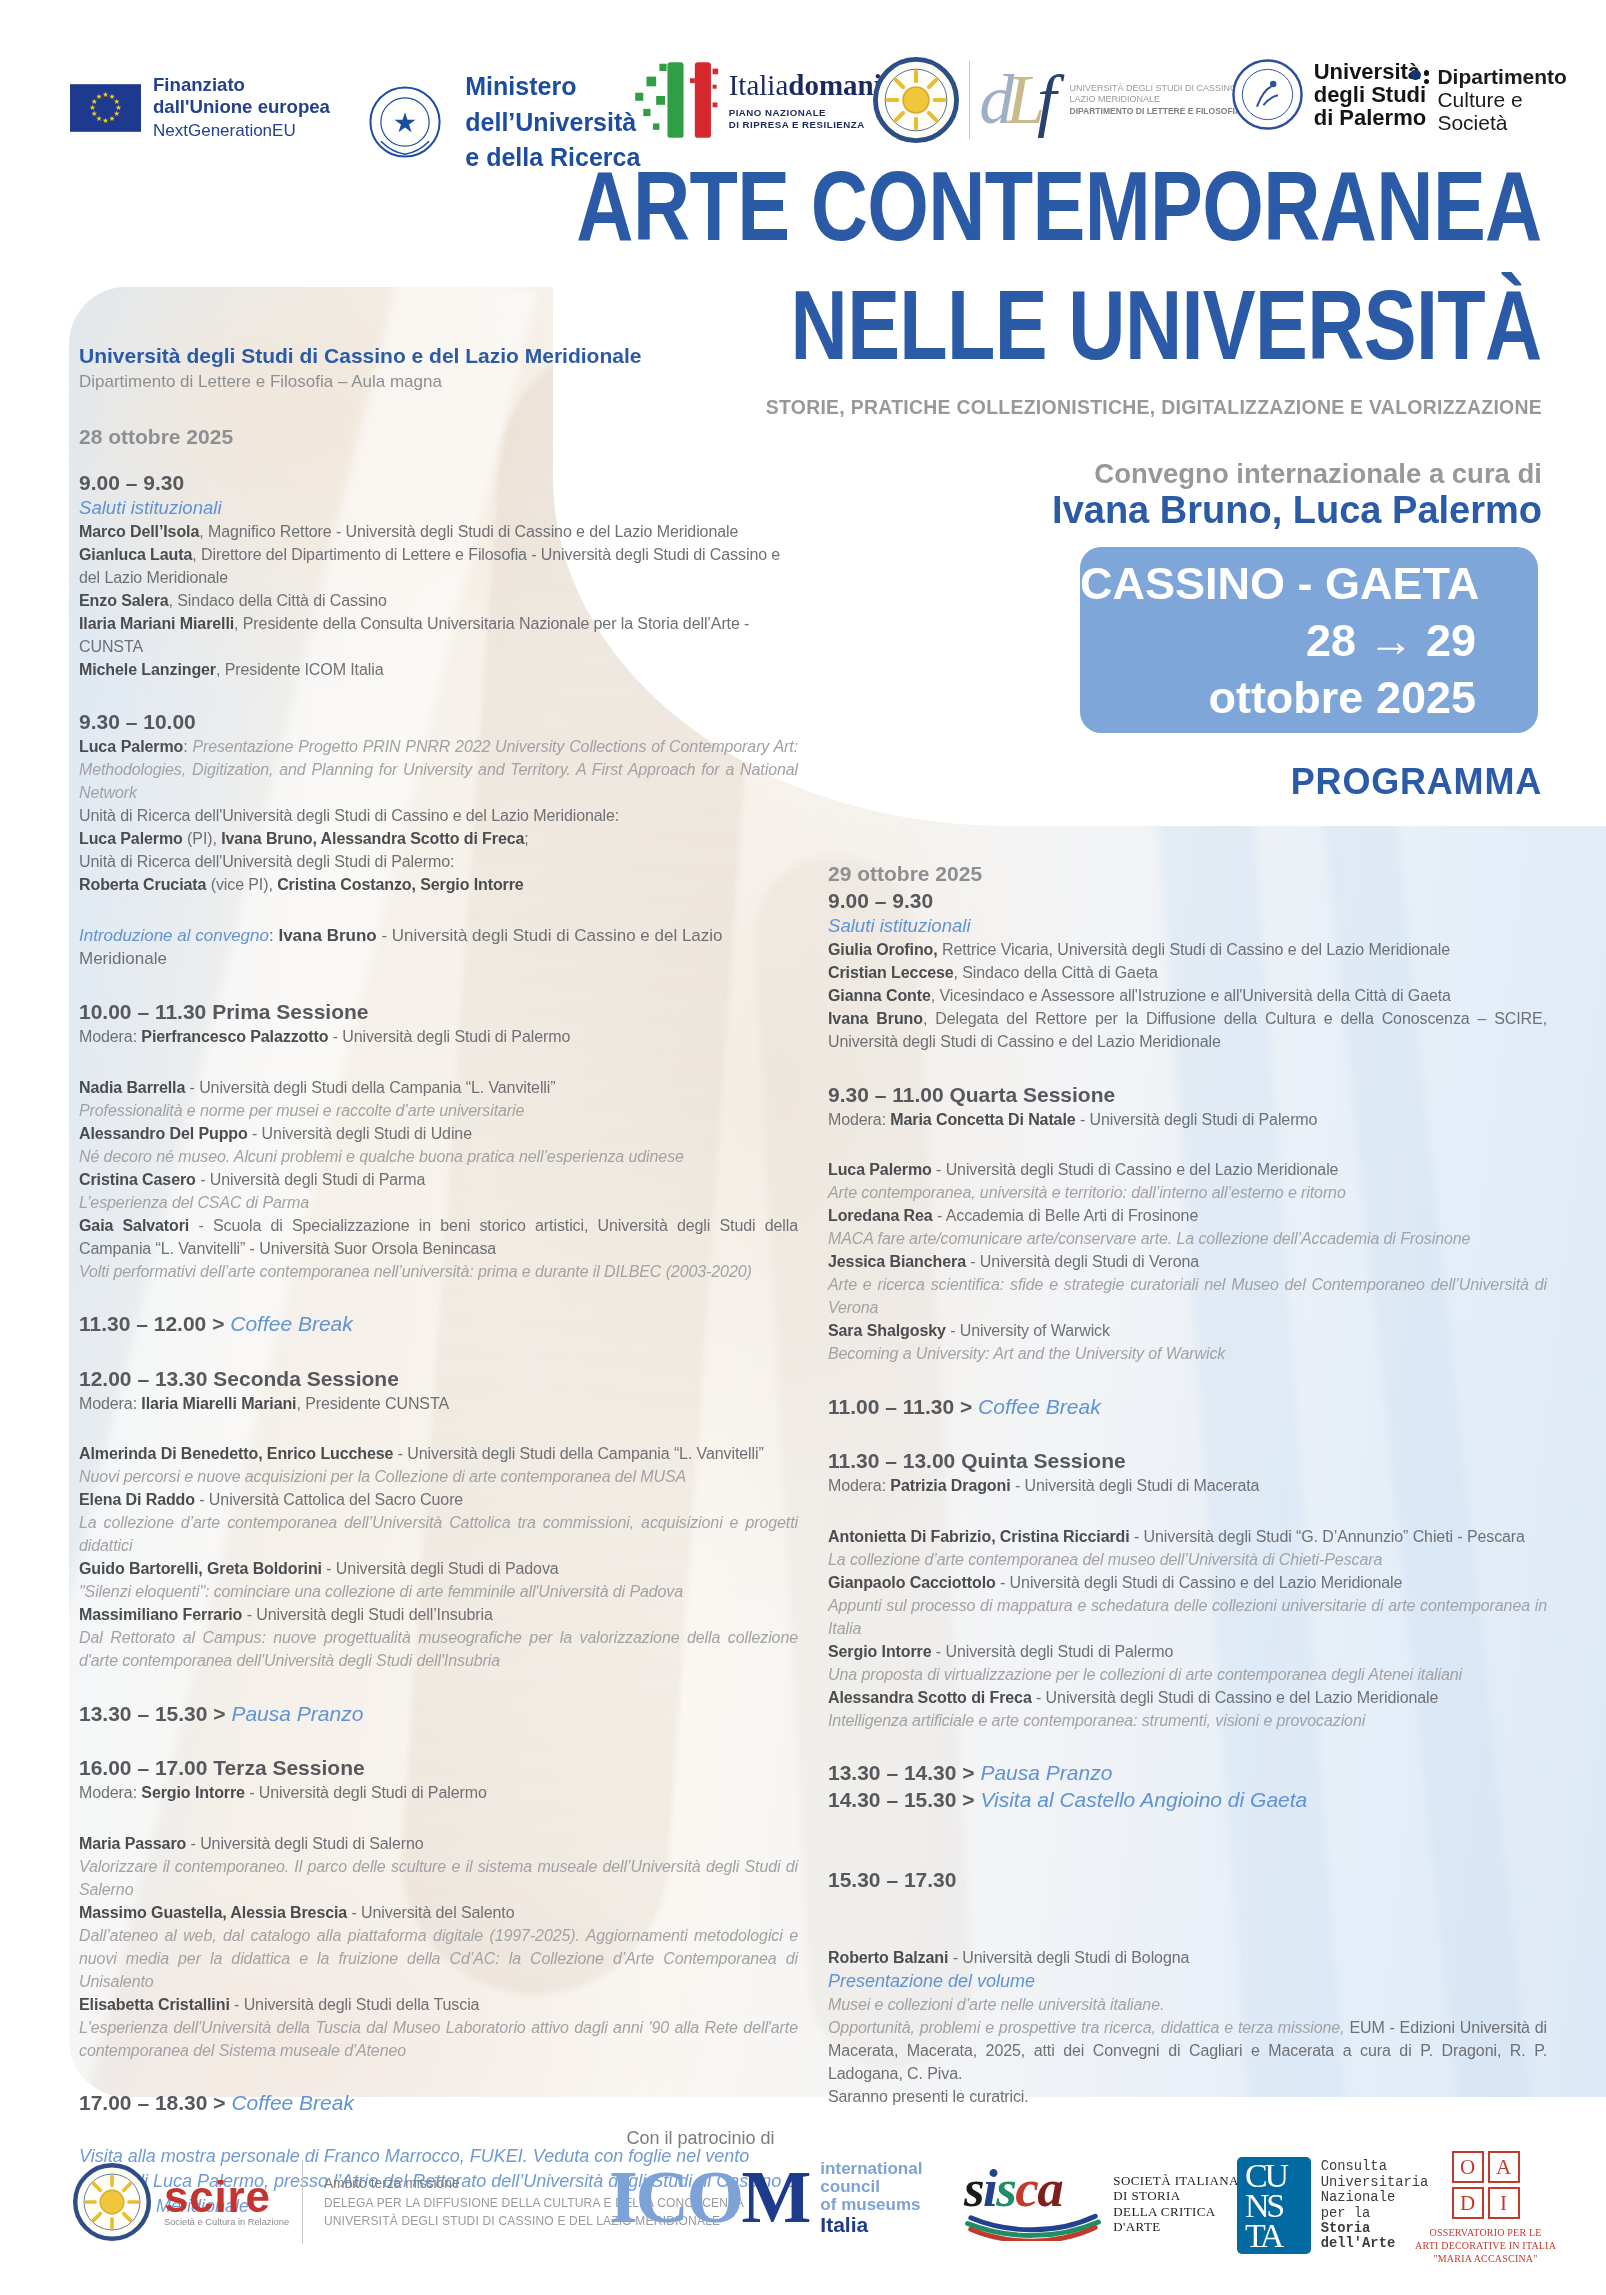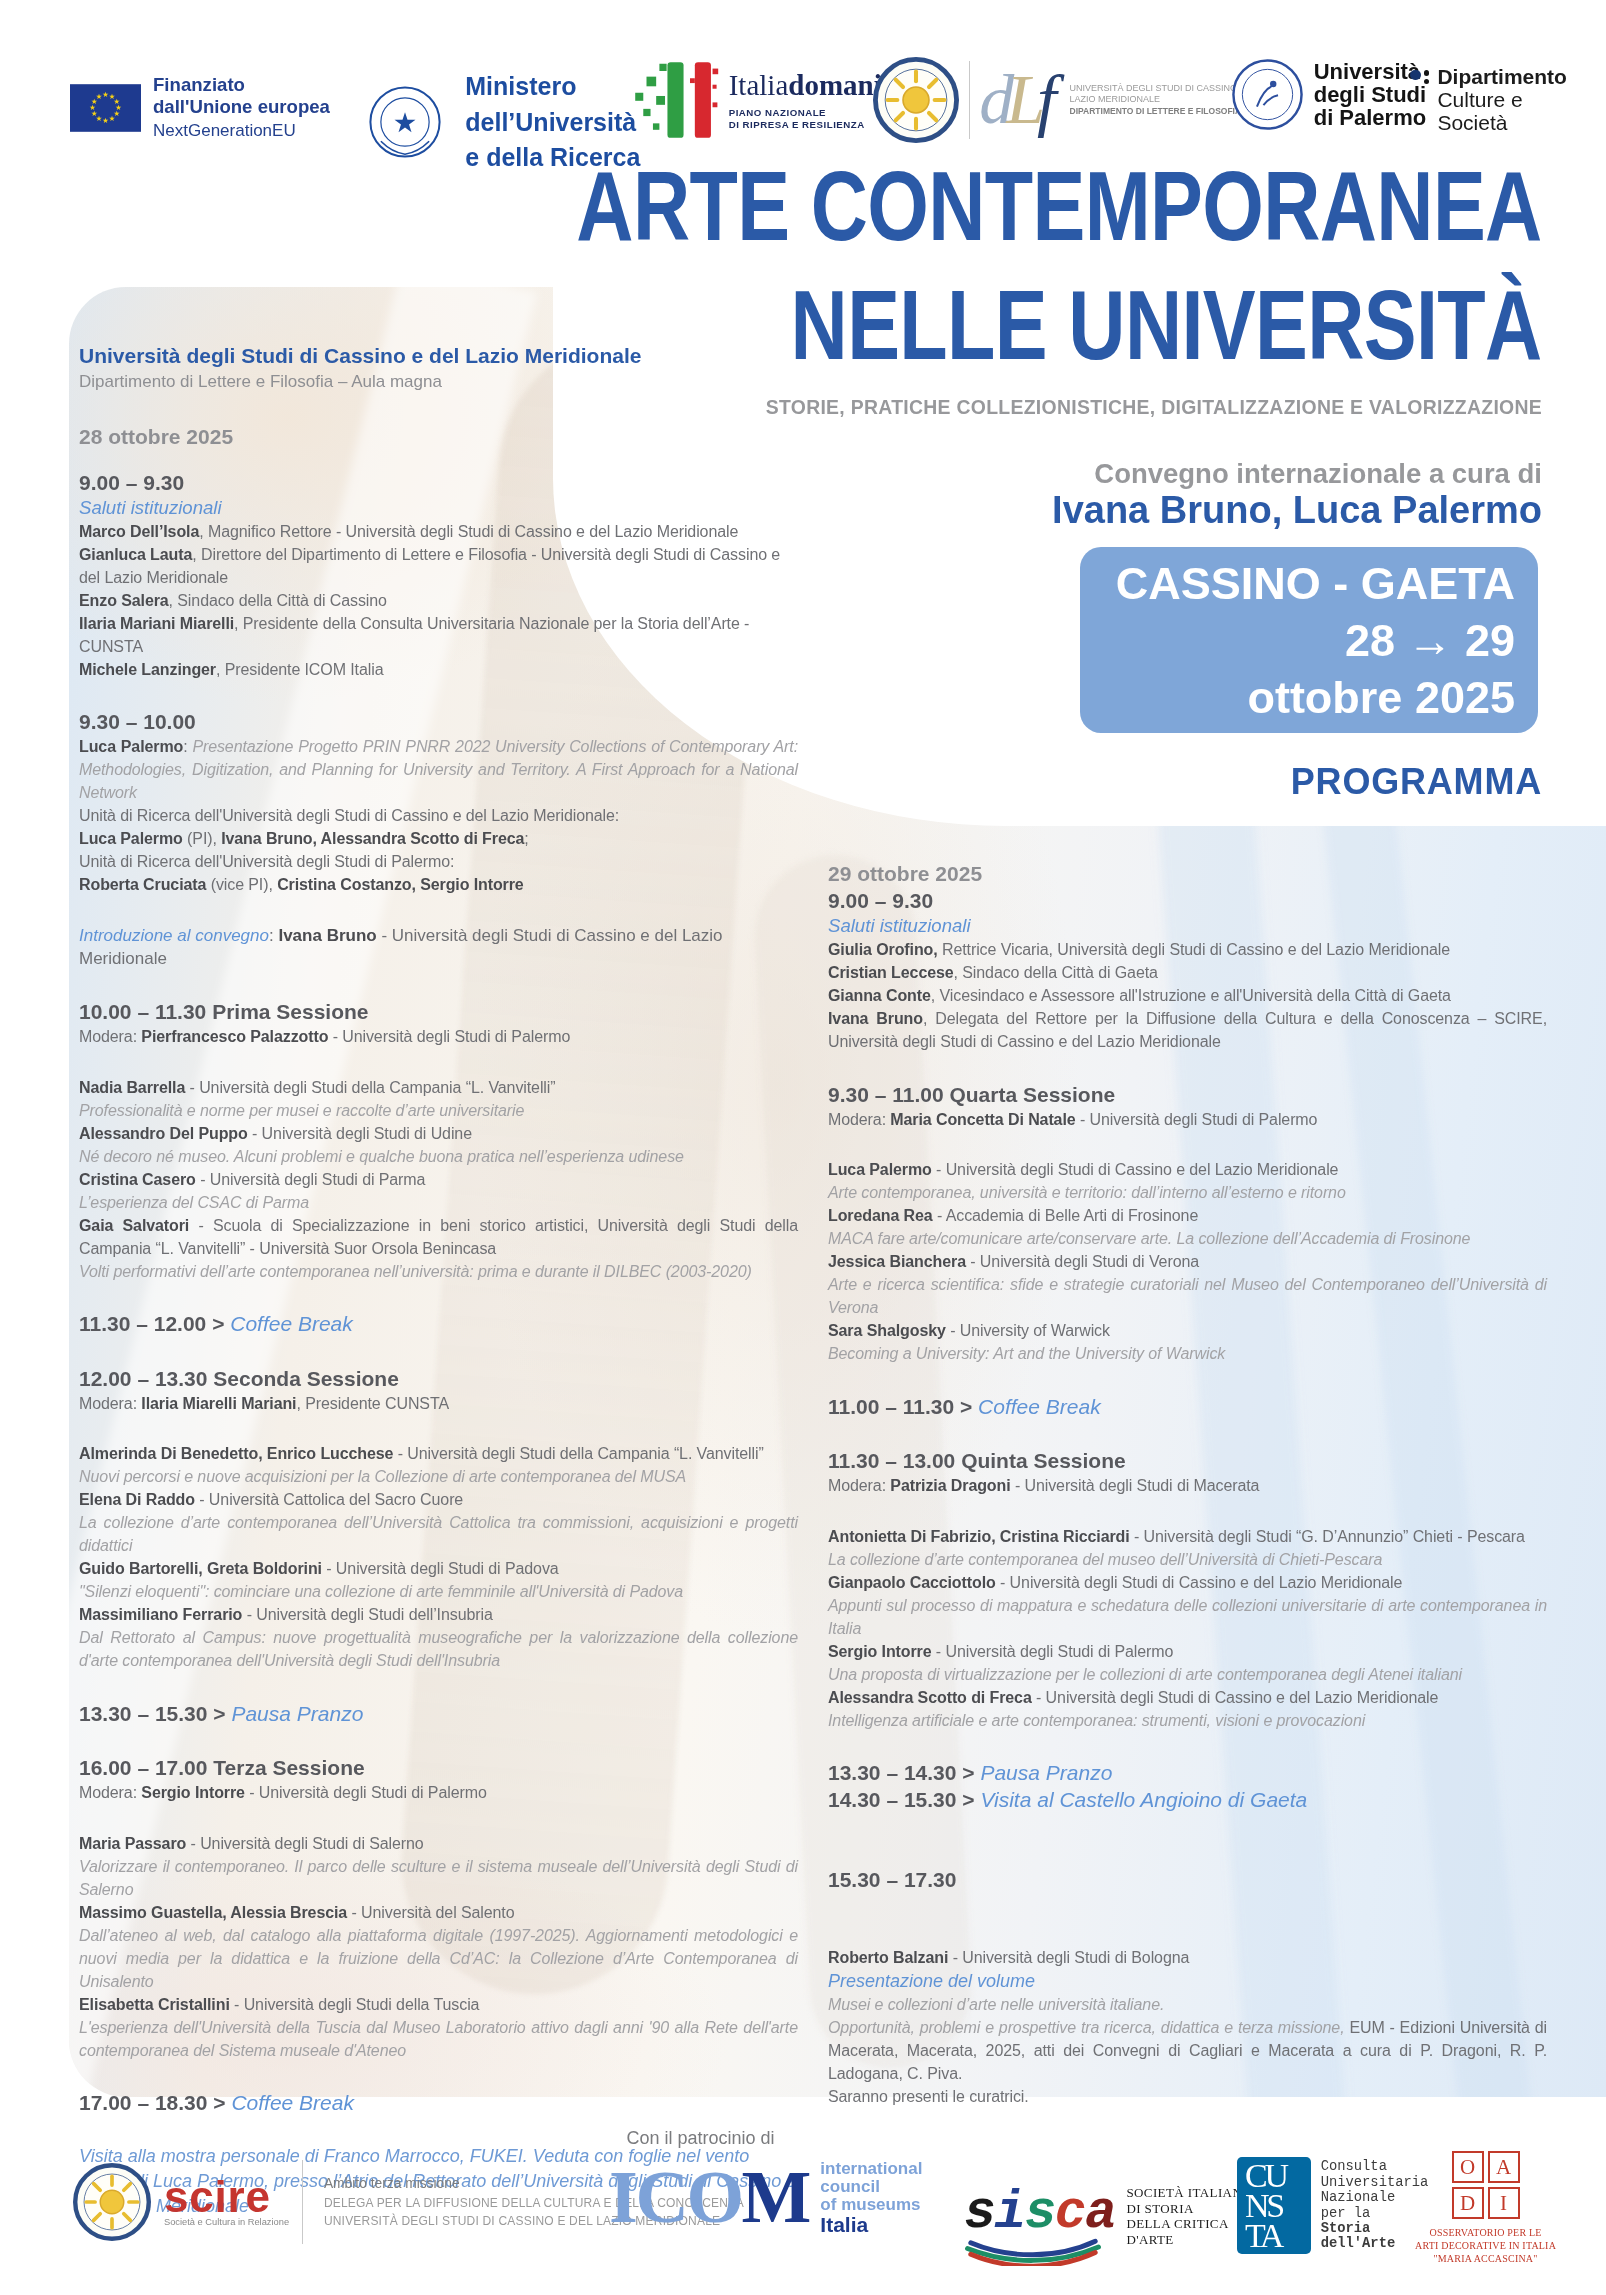--- a/index.html
+++ b/index.html
@@ -61,21 +61,21 @@
               letter-spacing:-0.8px;transform:scaleX(.8);transform-origin:100% 50%;white-space:nowrap;}
   .title-line.l2{margin-top:14.6px;}
   .subtitle{margin:19.4px 0 0 0;font-size:19.4px;font-weight:bold;color:#97989b;letter-spacing:0.3px;white-space:nowrap;}
 
   .curated{position:absolute;top:458px;right:64px;text-align:right;}
   .curated .lab{margin:0;font-size:27.5px;line-height:32px;font-weight:bold;color:#97989b;}
   .curated .who{margin:3.2px 0 0 0;font-size:38px;line-height:34px;font-weight:bold;color:#2b5aa7;}
 
   .datebox{position:absolute;top:547px;right:68px;width:458px;height:186px;background:#7fa6d8;border-radius:21px;
            display:flex;flex-direction:column;justify-content:center;text-align:right;
-           padding-right:23px;box-sizing:border-box;color:#fff;font-weight:bold;}
+           padding-right:62px;box-sizing:border-box;color:#fff;font-weight:bold;}
   .datebox p{margin:0;font-size:45px;line-height:57px;white-space:nowrap;}
   .programma{position:absolute;top:761px;right:64px;margin:0;font-size:36px;font-weight:bold;color:#2b5aa7;letter-spacing:0.8px;}
 
   
   .col{position:absolute;}
   .col-left{left:79px;top:343px;width:719px;}
   .col-right{left:828px;top:860px;width:719px;}
   .col p{margin:0;}
   .body-line{font-size:16px;line-height:23px;color:#6f7074;letter-spacing:-0.1px;}
   .n{font-weight:bold;color:#4b4c50;}
@@ -105,21 +105,21 @@
   .scire-tag{font-size:9.3px;color:#8a8a8a;margin:0;}
   .scire-txt{margin-left:8px;}
   .scire-txt .a1{margin:0;font-size:13.8px;line-height:19.4px;color:#7d7d7d;}
   .scire-txt .a2{margin:0;font-size:12px;line-height:18px;color:#9a9a9a;letter-spacing:0.2px;}
   .f-icom{left:609px;top:2160px;gap:11.3px;}
   .icom-brand{font-family:"Liberation Serif",serif;font-weight:bold;font-size:74px;line-height:70px;letter-spacing:-2.4px;}
   .icom-ico{color:#7da2d8;}.icom-m{color:#1d3a8c;}
   .icom-txt p{margin:0;font-size:17px;line-height:18px;color:#7da2d8;font-weight:bold;}
   .icom-txt .it{font-size:21px;color:#1d3a8c;margin-top:1.6px;}
   .f-sisca{left:964px;top:2164px;gap:11.3px;}
-  .sisca-brand{font-family:Liberation Mono, monospace;font-style:italic;font-weight:bold;font-size:53px;line-height:49px;letter-spacing:-1.6px;margin-top:25px;}
+  .sisca-brand{font-family:Liberation Serif, serif;font-style:italic;font-weight:bold;font-size:53px;line-height:49px;letter-spacing:-1.6px;}
   .sisca-brand .c1{color:#1a1a1a;}.sisca-brand .c2{color:#24418f;}.sisca-brand .c3{color:#1d8e66;}
   .sisca-brand .c4{color:#c23a2a;}.sisca-brand .c5{color:#7e1f1c;}
   .sisca-txt p{margin:0;font-family:"Liberation Serif",serif;font-size:13px;line-height:15.4px;color:#1c1c1c;letter-spacing:0.4px;}
   .f-cunsta{left:1237px;top:2157px;gap:9.7px;}
   .cunsta-box{width:74px;height:97px;background:#0369a1;border-radius:4.9px;color:#fff;
               font-family:"Liberation Serif",serif;font-size:34px;line-height:30px;letter-spacing:-3.2px;
               display:flex;flex-direction:column;justify-content:center;padding-left:8px;box-sizing:border-box;}
   .cunsta-box p{margin:0;}
   .cunsta-txt p{margin:0;font-size:13.8px;line-height:15.4px;color:#3c3c3c;font-family:Liberation Mono, monospace;}
   .cunsta-txt .b{font-weight:bold;}

